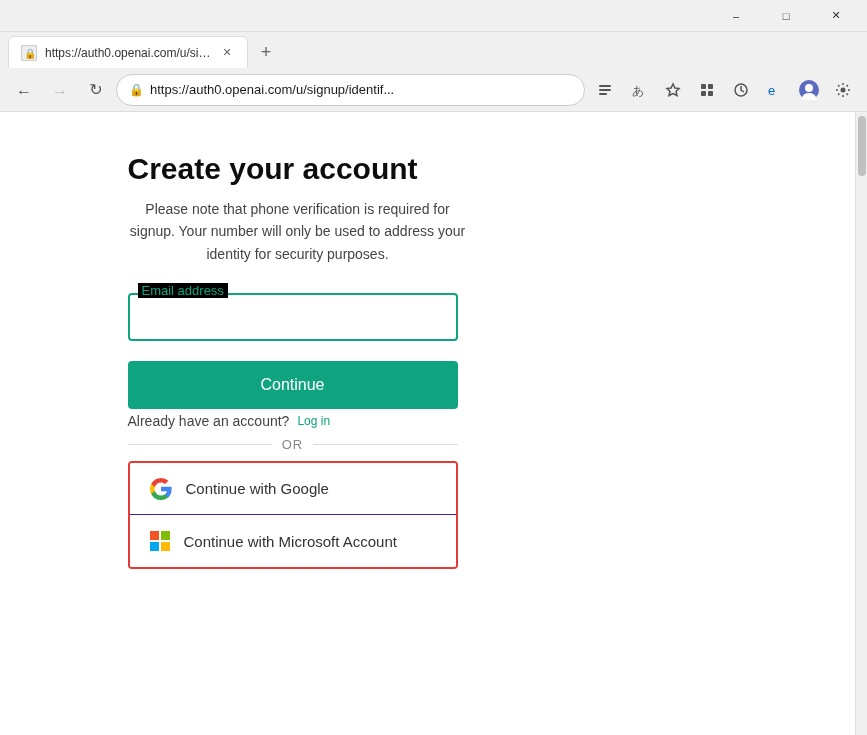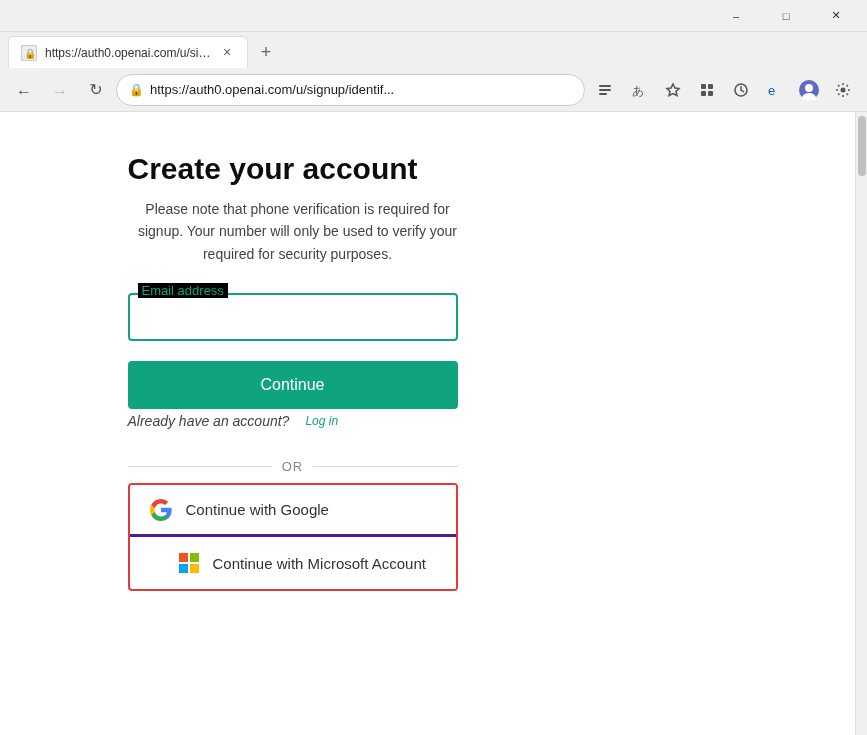--- a/index.html
+++ b/index.html
@@ -276,25 +276,24 @@
       border-radius: 4px;
       font-size: 16px;
       font-weight: 500;
       cursor: pointer;
       margin-bottom: 4px;
     }
 
     .login-row {
       font-size: 14px;
       color: #444;
-      margin-bottom: 30px;
-      display: flex;
-      gap: 16px;
-      align-items: center;
-      font-style: italic;
+      margin-bottom: 8px;
+      display: flex;
+      gap: 8px;
+      align-items: center;
     }
     .login-link {
       color: #10a37f;
       cursor: pointer;
       font-size: 12px;
       text-decoration: none;
     }
 
     .or-divider {
       width: 330px;
@@ -321,33 +320,32 @@
       border: 2px solid #e53935;
       border-radius: 4px;
       overflow: hidden;
     }
 
     .social-btn {
       width: 100%;
       height: 52px;
       background: white;
       border: none;
-      border-bottom: 3px solid #4c1d95;
+      border-bottom: 1px solid #4c1d95;
       display: flex;
       align-items: center;
       padding: 0 20px;
       gap: 14px;
       cursor: pointer;
       font-size: 15px;
       color: #333;
       font-weight: 400;
     }
     .social-btn:last-child {
       border-bottom: none;
-      margin-left: 29px;
     }
 
     
     .google-icon {
       width: 22px;
       height: 22px;
     }
 
     
     .microsoft-icon {
@@ -450,21 +448,21 @@
             <path d="M8 1v2M8 13v2M1 8h2M13 8h2M3.05 3.05l1.41 1.41M11.54 11.54l1.41 1.41M3.05 12.95l1.41-1.41M11.54 4.46l1.41-1.41" stroke="#555" stroke-width="1.5" fill="none"></path>
           </svg>
       </button>
     </div>
   </div>
 
   <div class="browser-content-wrapper">
     <div class="browser-content">
       <div class="page-content">
         <h1 class="page-title">Create your account</h1>
-        <p class="page-subtitle">Please note that phone verification is required for signup. Your number will only be used to verify your required for security purposes.</p>
+        <p class="page-subtitle">Please note that phone verification is required for signup. Your number will only be used to address your identity for security purposes.</p>
 
         <div class="email-field-wrapper">
           <span class="email-label">Email address</span>
           <input class="email-input" type="email" style="">
         </div>
 
         <button class="continue-btn">Continue</button>
 
         <div class="login-row">
           <span>Already have an account?</span>

